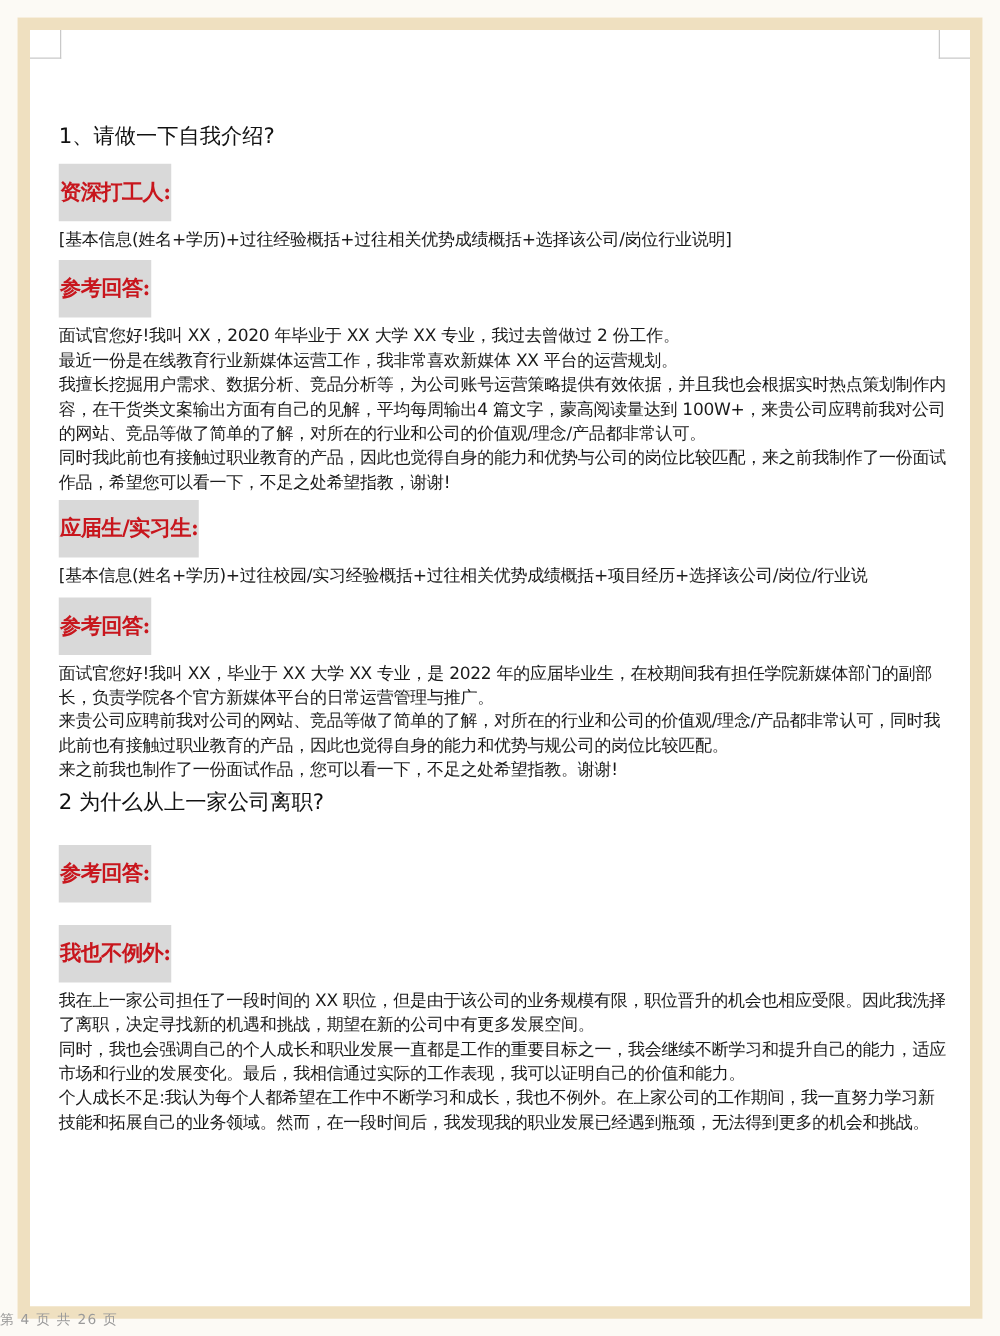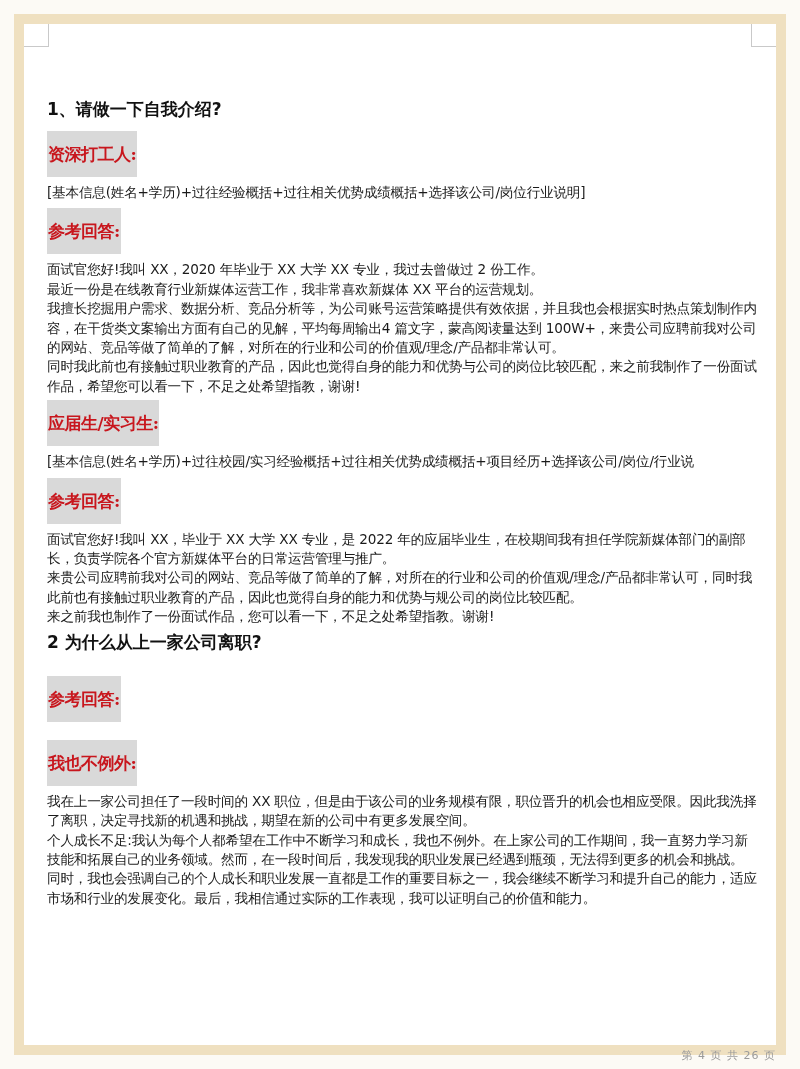--- a/index.html
+++ b/index.html
@@ -42,21 +42,21 @@
       border-width: 0 0 1px 1px;
     }
     .content {
       position: absolute;
       left: 23px;
       top: 74px;
       width: 712px;
     }
     .h1 {
       font-family: "DejaVu Sans", "Liberation Sans", sans-serif;
-      font-weight: bold;
+      font-weight: normal;
       font-size: 17px;
       line-height: 22px;
       margin: 0 0 11px 0;
       color: #111;
     }
     .label {
       display: inline-block;
       font-family: "DejaVu Serif", "Liberation Serif", serif;
       font-weight: bold;
       font-size: 17px;
@@ -79,21 +79,21 @@
     .bracket {
       margin: 0 0 6px 0;
     }
     .gap-sm { height: 4px; }
     .gap-md { height: 12px; }
     .footer {
       position: absolute;
       left: 0;
       width: 776px;
       top: 1048px;
-      text-align: right;
+      text-align: left;
       font-size: 11px;
       color: #9a9a9a;
       letter-spacing: 1px;
     }
   </style>
 </head>
 <body>
 
 <div class="frame">
   <div class="corner tl"></div>
@@ -136,18 +136,18 @@
     <div class="gap-md"></div>
     <div class="label-row">
       <span class="label">参考回答:</span>
     </div>
 
     <div class="gap-md"></div>
     <div class="label-row">
       <span class="label">我也不例外:</span>
     </div>
     <p class="p">我在上一家公司担任了一段时间的 XX 职位，但是由于该公司的业务规模有限，职位晋升的机会也相应受限。因此我洗择了离职，决定寻找新的机遇和挑战，期望在新的公司中有更多发展空间。</p>
+    <p class="p">同时，我也会强调自己的个人成长和职业发展一直都是工作的重要目标之一，我会继续不断学习和提升自己的能力，适应市场和行业的发展变化。最后，我相信通过实际的工作表现，我可以证明自己的价值和能力。</p>
     <p class="p">个人成长不足:我认为每个人都希望在工作中不断学习和成长，我也不例外。在上家公司的工作期间，我一直努力学习新技能和拓展自己的业务领域。然而，在一段时间后，我发现我的职业发展已经遇到瓶颈，无法得到更多的机会和挑战。</p>
-    <p class="p">同时，我也会强调自己的个人成长和职业发展一直都是工作的重要目标之一，我会继续不断学习和提升自己的能力，适应市场和行业的发展变化。最后，我相信通过实际的工作表现，我可以证明自己的价值和能力。</p>
   </div>
 </div>
 
 <div class="footer">第 4 页 共 26 页</div>
 
 </body></html>

